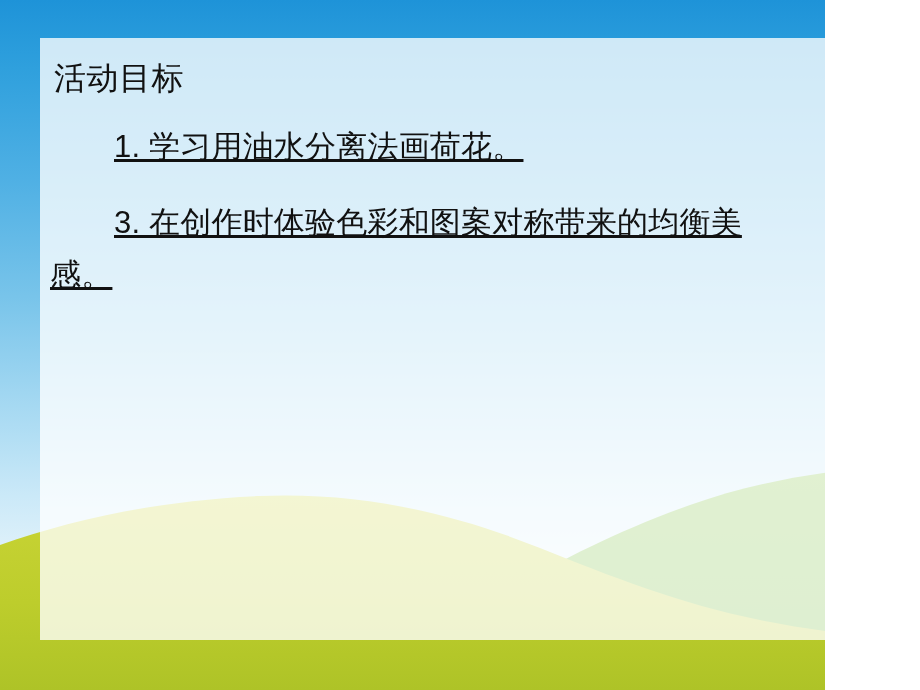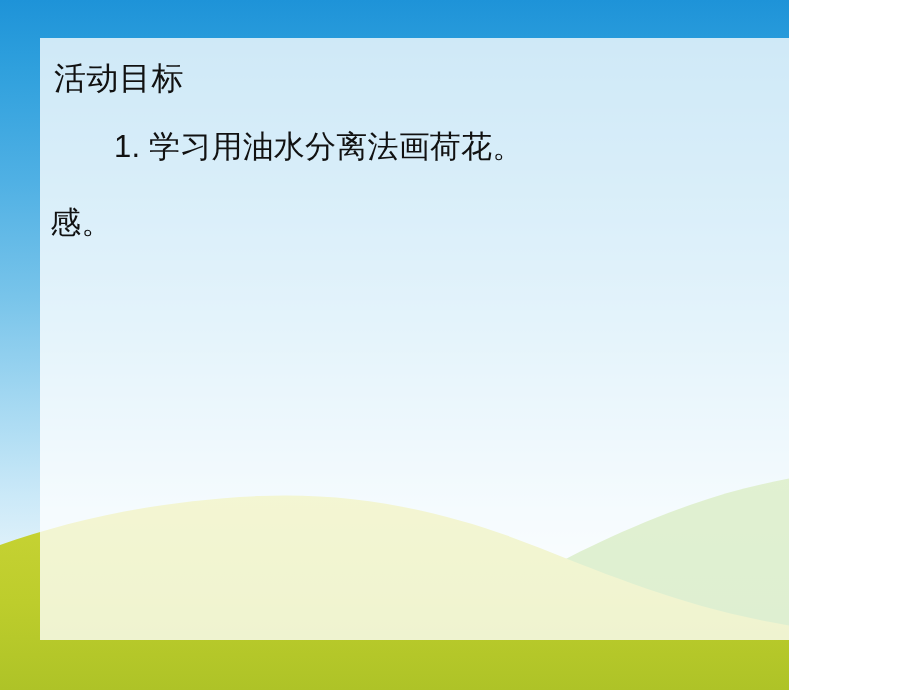--- a/index.html
+++ b/index.html
@@ -10,20 +10,21 @@
   body {
     font-family: "Liberation Sans", "DejaVu Sans", sans-serif;
   }
 
   #slide {
     position: relative;
     width: 789px;
     height: 690px;
     overflow: hidden;
     background: #f0abfc;
+    padding-left: 36px;
   }
 
   
   .bg-layer {
     position: absolute;
     left: 0;
     top: 0;
     width: 920px;
     height: 690px;
   }
@@ -70,20 +71,21 @@
     margin: 0 0 12px 6px;
     white-space: pre;
   }
 
   .goal-line {
     font-size: 31px;
     line-height: 1.62;
     color: #111111;
     margin: 0 0 2px 2px;
     letter-spacing: 0.2px;
+    text-decoration: underline;
   }
 
   .goal-line.indented {
     text-indent: 64px;
   }
 
   .goal-line.cont {
     text-indent: 0;
   }
 
@@ -121,16 +123,17 @@
 
     <div class="spacer-sm"></div>
 
     <div class="goal-line indented">1. 学习用油水分离法画荷花。</div>
 
     <div class="spacer-sm"></div>
 
 
     <div class="spacer-sm"></div>
 
+    <div class="goal-line indented">3. 在创作时体验色彩和图案对称带来的均衡美</div>
     <div class="goal-line cont">感。</div>
 
   </div>
 </div>
 
 </body></html>

